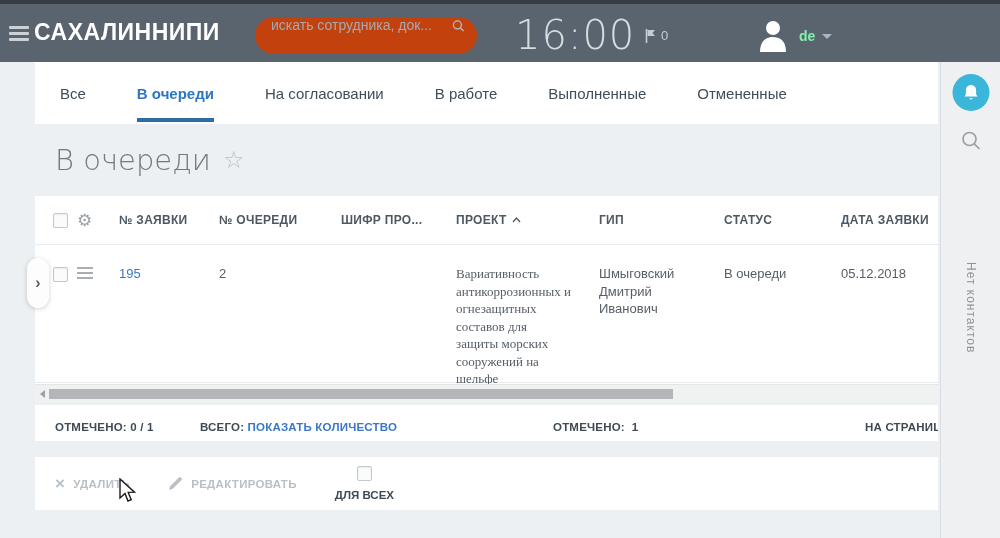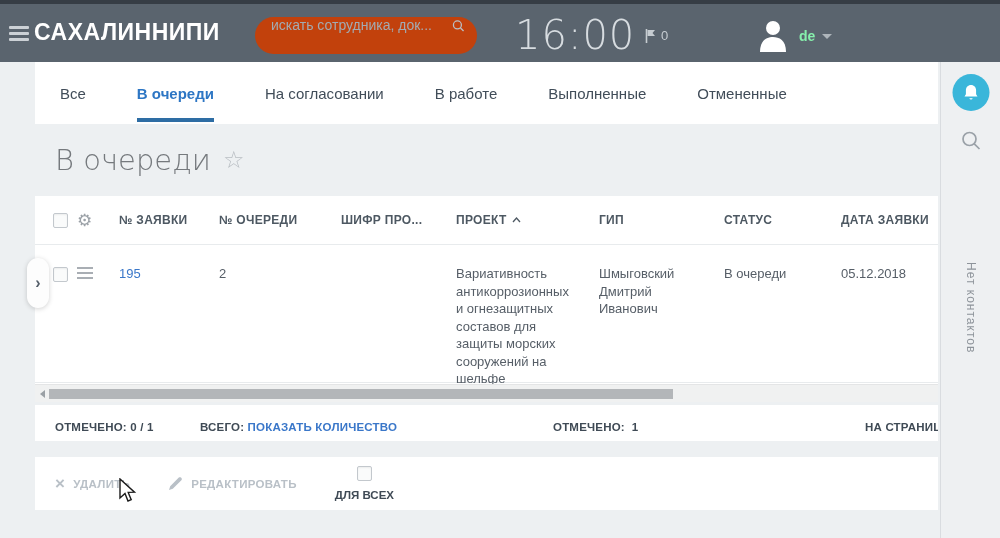--- a/index.html
+++ b/index.html
@@ -37,21 +37,21 @@
   .grid-row { display:grid; grid-template-columns:24px 42px 100px 122px 115px 143px 125px 117px 1fr; padding-left:18px; align-items:start; }
   .thead { height:49px; border-bottom:1px solid #e8ebed; align-items:center; }
   .thead .th { font-size:12px; font-weight:bold; color:#4d5862; letter-spacing:.3px; display:flex; align-items:center; gap:5px; cursor:pointer; }
   .checkbox { width:15px; height:15px; border:1px solid #c3c8cd; border-radius:2px; background:#fafbfb; box-shadow:inset 0 1px 2px rgba(0,0,0,.06); cursor:pointer; }
   .gear { font-size:17px; color:#9ba1a7; line-height:1; cursor:pointer; }
   .trow { height:138px; border-bottom:1px solid #e8ebed; padding-top:20px; }
   .trow .cell { font-size:13px; color:#565e67; line-height:1.35; padding-right:14px; }
   .cell.link { color:#3a77c9; cursor:pointer; }
   .row-menu { width:16px; height:12px; margin-top:2px; cursor:pointer; }
   .row-menu i { display:block; height:2px; background:#a9aeb4; margin-bottom:3px; }
-  .proj-cell { max-width:130px; }
+  .proj-cell { max-width:130px;font-family:Liberation Serif, serif; }
   .gip-cell { max-width:100px; }
 
   
   .hscroll { position:absolute; left:0; bottom:0; width:903px; height:18px; background:#f0f1f1; border-top:1px solid #e4e5e6; display:flex; align-items:center; }
   .hs-arrow { width:0; height:0; border-top:4px solid transparent; border-bottom:4px solid transparent; border-right:5px solid #9aa0a5; margin:0 4px 0 5px; cursor:pointer; }
   .hs-thumb { width:624px; height:10px; background:#b3b6b9; cursor:grab; }
 
   
   .footer-row { position:absolute; left:35px; top:405px; width:903px; height:36px; background:#ffffff; overflow:hidden; }
   .footer-row .f-item { position:absolute; top:16px; font-size:11.5px; font-weight:bold; color:#3f4a55; letter-spacing:.2px; white-space:nowrap; }

